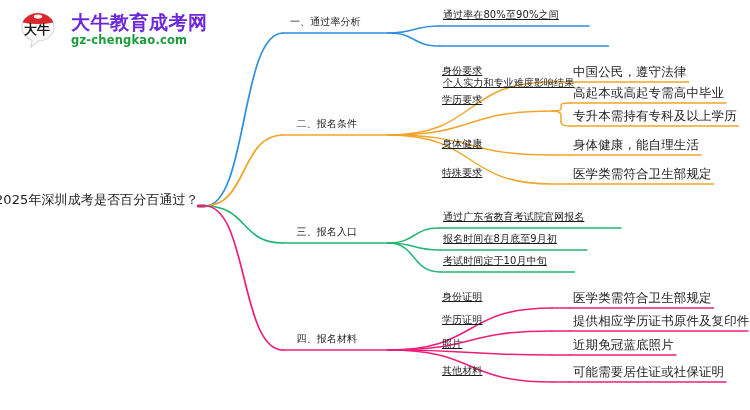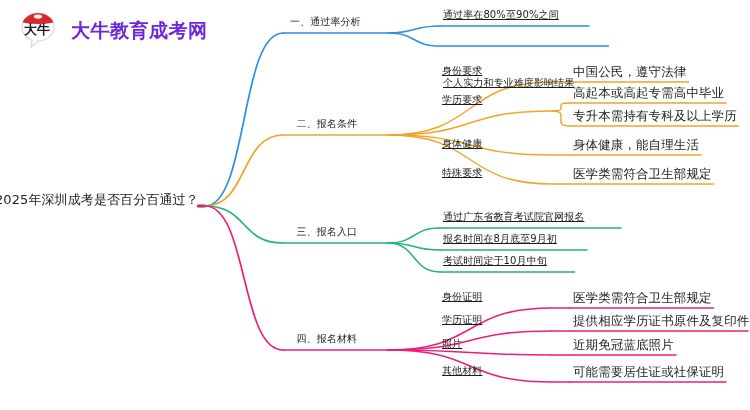--- a/index.html
+++ b/index.html
@@ -100,20 +100,21 @@
     <div id="logo-mark">
       <svg width="44" height="44" viewBox="0 0 44 44" aria-hidden="true">
         <path d="M6 19 a16 14 0 1 1 32 0 a16 14 0 0 1 -16 14 l-7 6 l1.2 -6.6 A16 14 0 0 1 6 19 Z" fill="#ffffff" stroke="#d8d8d8" stroke-width="1.2"></path>
         <path d="M6.6 14.5 a16 13 0 0 1 30.8 0 a42 22 0 0 1 -30.8 0 Z" fill="#d9272e"></path>
         <ellipse cx="22" cy="8.6" rx="4.2" ry="2.1" fill="#ffffff" opacity="0.92"></ellipse>
         <text x="21" y="25.5" font-family="'DejaVu Sans','Liberation Sans',sans-serif" font-size="13" font-weight="bold" fill="#1c1c1c" text-anchor="middle">大牛</text>
       </svg>
     </div>
     <div id="logo-text-group">
       <div id="logo-title">大牛教育成考网</div>
+      <div id="logo-sub">gz-chengkao.com</div>
     </div>
   </div>
 
   <div id="mindmap">
     <svg id="links" width="750" height="410">
         <path d="M 198 206 L 205 206" fill="none" stroke="#2f8fdf" stroke-width="2.4" stroke-linecap="round"></path>
         <path d="M 198 206 L 205 206" fill="none" stroke="#f0a52a" stroke-width="2.4" stroke-linecap="round"></path>
         <path d="M 198 206 L 205 206" fill="none" stroke="#22b573" stroke-width="2.4" stroke-linecap="round"></path>
         <path d="M 198 206 L 205 206" fill="none" stroke="#ed1e79" stroke-width="2.4" stroke-linecap="round"></path>
         <path d="M 205 206 C 247.9 206, 240.1 33, 283 33" fill="none" stroke="#2f8fdf" stroke-width="1.7" stroke-linecap="round"></path>

